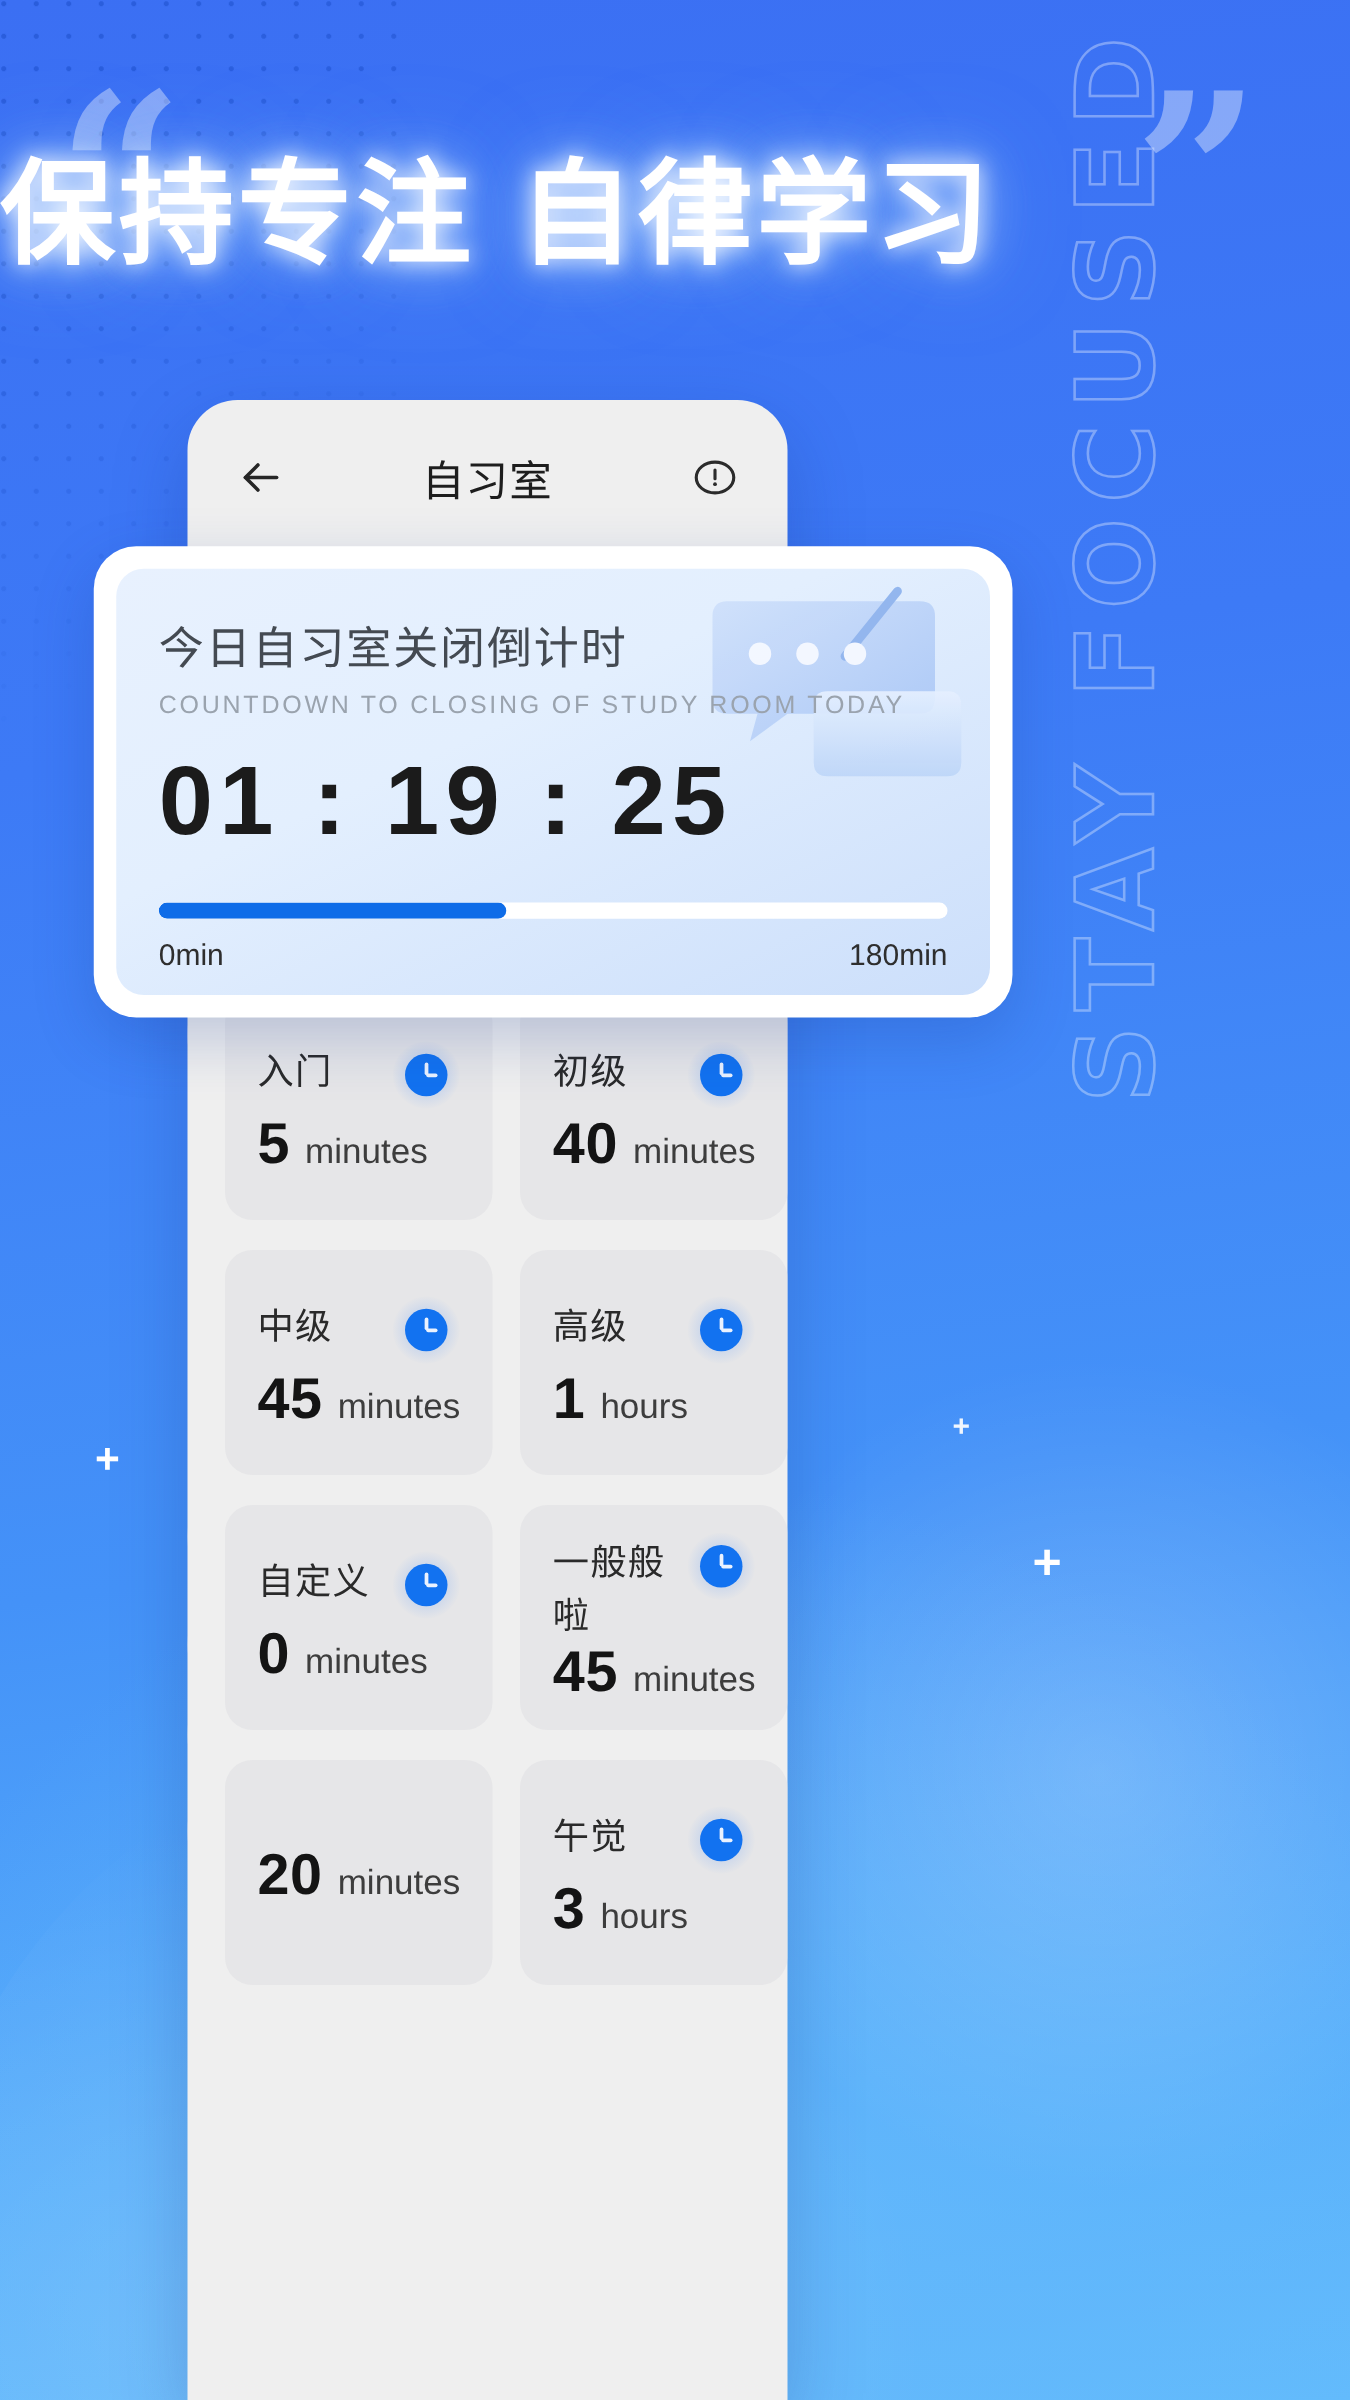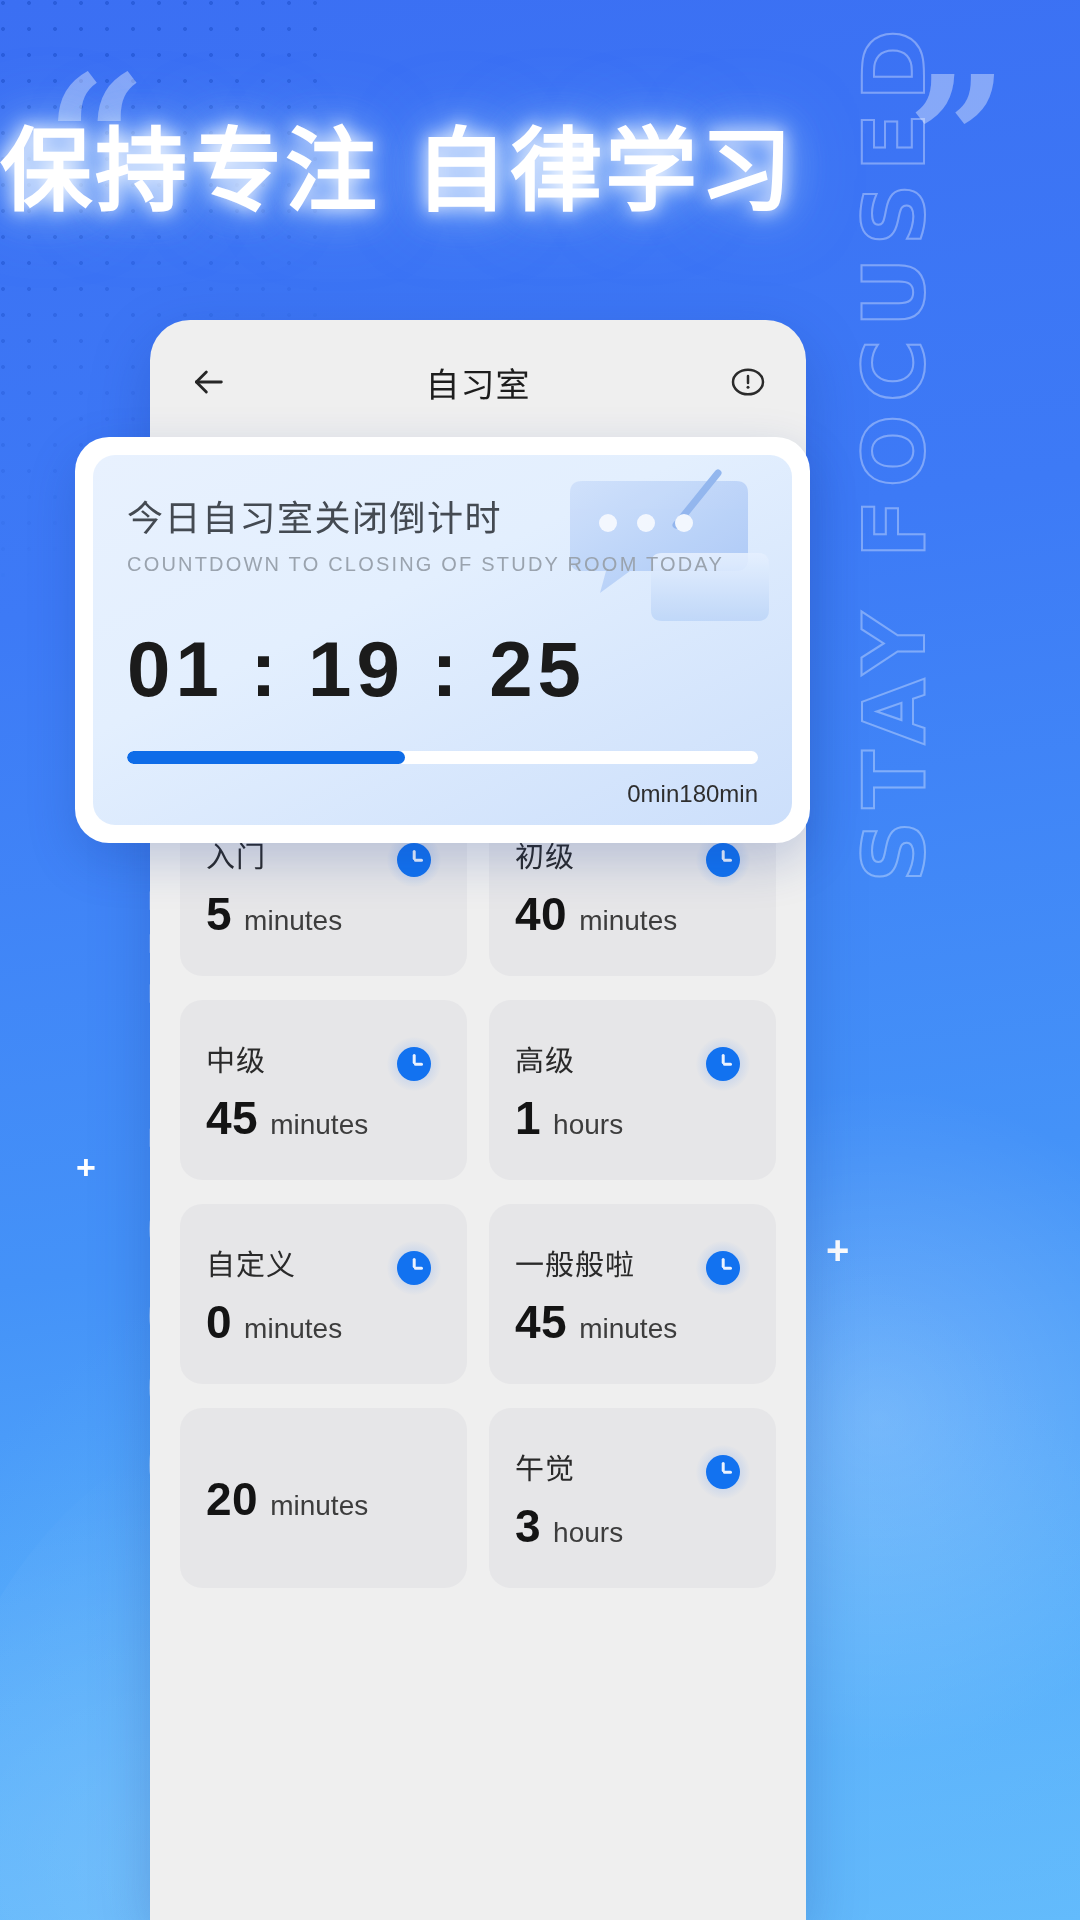--- a/index.html
+++ b/index.html
@@ -84,21 +84,21 @@
     transform:rotate(-90deg); transform-origin:center;
   }
 
   .sparkle{ position:absolute; color:#fff; font-weight:700; user-select:none; }
   .sp1{ left:76px;  top:1148px; font-size:34px; }
   .sp2{ left:762px; top:1128px; font-size:24px; opacity:.92; }
   .sp3{ left:826px; top:1228px; font-size:40px; }
 
   
   .phone{
-    position:absolute; left:150px; top:320px; width:656px; height:1600px;
+    position:absolute; left:150px; top:320px; width:480px; height:1600px;
     background:#efefef;
     border-radius:40px 40px 0 0;
     overflow:hidden;
     box-shadow:0 22px 60px rgba(20,50,140,.26);
   }
   .navbar{
     height:124px; position:relative;
     display:flex; align-items:center;
     padding:0 34px;
   }
@@ -188,31 +188,31 @@
   .cd-title{
     font-size:36px; color:#444a52; letter-spacing:1.5px; font-weight:400;
     position:relative; z-index:2;
   }
   .cd-sub{
     margin-top:12px;
     font-size:20px; color:#9aa3ae; letter-spacing:2.2px;
     position:relative; z-index:2;
   }
   .cd-time{
-    margin-top:48px;
+    margin-top:19px;
     font-size:78px; font-weight:700; color:#1b1b1b; letter-spacing:5px;
     position:relative; z-index:2;
   }
   .bar-track{
     margin-top:36px; height:13px; border-radius:9px; background:#ffffff;
     position:relative; z-index:2; overflow:hidden;
   }
   .bar-fill{ height:100%; border-radius:9px; background:#0e6ce8; }
   .bar-labels{
-    margin-top:16px; display:flex; justify-content:flex-end;
+    margin-top:16px; display:flex; justify-content:space-between;
     font-size:24px; color:#2e2e2e; position:relative; z-index:2;
   }
 </style>
 </head>
 <body>
 
 <div class="poster">
   <div class="dots"></div>
   <div class="glow-blob"></div>
   <div class="wave"></div>

